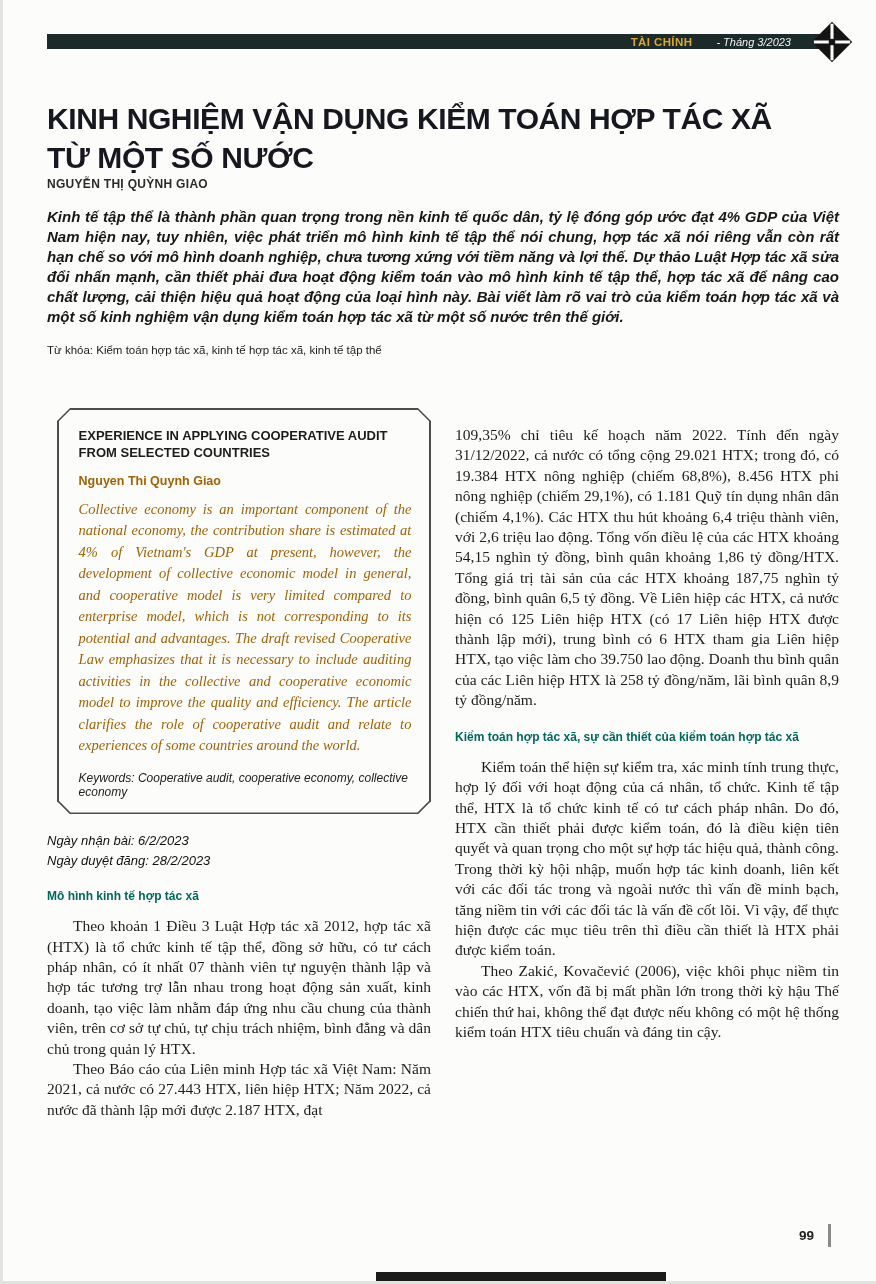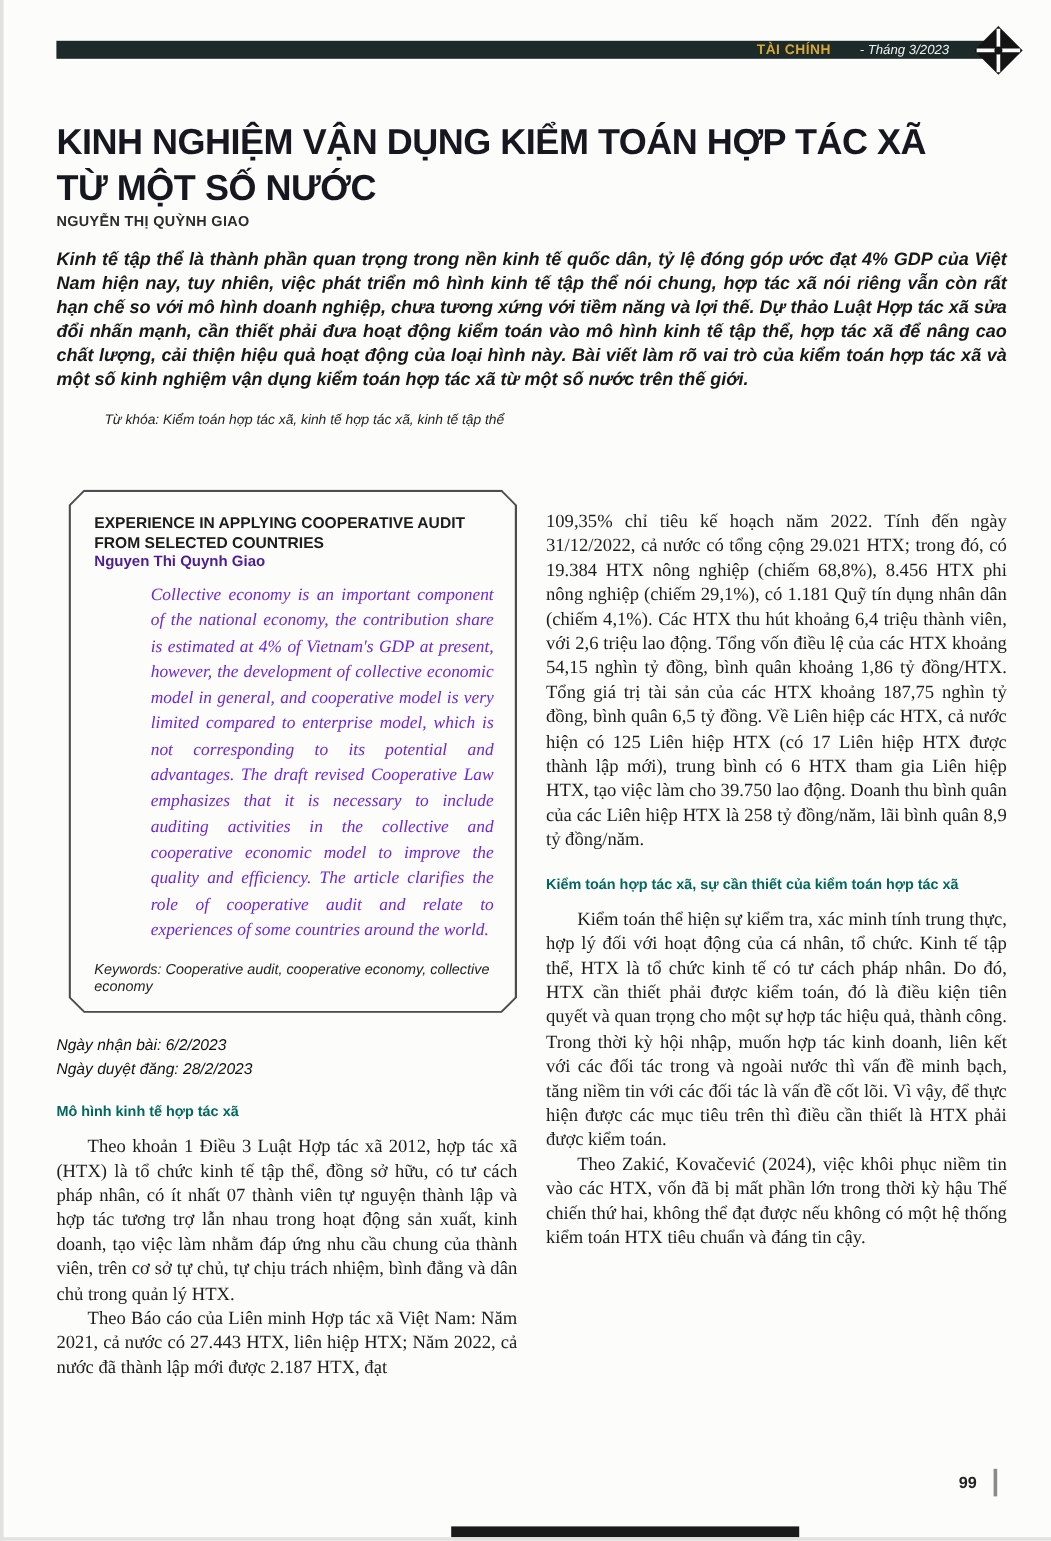--- a/index.html
+++ b/index.html
@@ -54,21 +54,21 @@
     margin-top:16px;
     font-family:"Liberation Sans", sans-serif;
     font-weight:bold; font-style:italic;
     font-size:15px; line-height:20px;
     color:#181818; text-align:justify;
   }
 
   .keywords {
     margin-top:17px;
     font-family:"Liberation Sans", sans-serif;
-    font-style:italic; font-size:11.5px; color:#222;margin-left:40px;
+    font-size:11.5px; color:#222;
   }
 
   
   .columns { display:flex; gap:24px; margin-top:52px; }
   .col { width:384px; }
 
   
   .en-box {
     background:#4d4d4d;
     clip-path:polygon(13px 0, calc(100% - 13px) 0, 100% 13px,
@@ -82,28 +82,29 @@
     clip-path:polygon(12px 0, calc(100% - 12px) 0, 100% 12px,
                       100% calc(100% - 12px), calc(100% - 12px) 100%,
                       12px 100%, 0 calc(100% - 12px), 0 12px);
     padding:17px 18px 14px 20px;
   }
   .en-title {
     font-family:"Liberation Sans", sans-serif;
     font-weight:bold; font-size:13px; line-height:17px; color:#1c1c1c;
   }
   .en-author {
-    font-family:"Liberation Sans", sans-serif;
-    font-weight:bold; font-size:12.5px; color:#4c1d95;
+    margin-top:13px;
+    font-family:"Liberation Sans", sans-serif;
+    font-weight:bold; font-size:12.5px; color:#a16207;
   }
   .en-abstract {
     margin-top:11px;
     font-family:"Liberation Serif", serif;
     font-style:italic; font-size:14.5px; line-height:21.5px;
-    color:#6d28d9; text-align:justify;margin-left:47px;
+    color:#a16207; text-align:justify;
   }
   .en-keywords {
     margin-top:14px;
     font-family:"Liberation Sans", sans-serif;
     font-style:italic; font-size:12px; color:#222;
   }
 
   .dates {
     margin-top:17px;
     font-family:"Liberation Sans", sans-serif;
@@ -195,21 +196,21 @@
         <h2 class="sec-heading">Mô hình kinh tế hợp tác xã</h2>
         <p class="para indent">Theo khoản 1 Điều 3 Luật Hợp tác xã 2012, hợp tác xã (HTX) là tổ chức kinh tế tập thể, đồng sở hữu, có tư cách pháp nhân, có ít nhất 07 thành viên tự nguyện thành lập và hợp tác tương trợ lẫn nhau trong hoạt động sản xuất, kinh doanh, tạo việc làm nhằm đáp ứng nhu cầu chung của thành viên, trên cơ sở tự chủ, tự chịu trách nhiệm, bình đẳng và dân chủ trong quản lý HTX.</p>
         <p class="para indent">Theo Báo cáo của Liên minh Hợp tác xã Việt Nam: Năm 2021, cả nước có 27.443 HTX, liên hiệp HTX; Năm 2022, cả nước đã thành lập mới được 2.187 HTX, đạt</p>
       </div>
 
       <div class="col">
         <p class="para">109,35% chỉ tiêu kế hoạch năm 2022. Tính đến ngày 31/12/2022, cả nước có tổng cộng 29.021 HTX; trong đó, có 19.384 HTX nông nghiệp (chiếm 68,8%), 8.456 HTX phi nông nghiệp (chiếm 29,1%), có 1.181 Quỹ tín dụng nhân dân (chiếm 4,1%). Các HTX thu hút khoảng 6,4 triệu thành viên, với 2,6 triệu lao động. Tổng vốn điều lệ của các HTX khoảng 54,15 nghìn tỷ đồng, bình quân khoảng 1,86 tỷ đồng/HTX. Tổng giá trị tài sản của các HTX khoảng 187,75 nghìn tỷ đồng, bình quân 6,5 tỷ đồng. Về Liên hiệp các HTX, cả nước hiện có 125 Liên hiệp HTX (có 17 Liên hiệp HTX được thành lập mới), trung bình có 6 HTX tham gia Liên hiệp HTX, tạo việc làm cho 39.750 lao động. Doanh thu bình quân của các Liên hiệp HTX là 258 tỷ đồng/năm, lãi bình quân 8,9 tỷ đồng/năm.</p>
 
         <h2 class="sec-heading">Kiểm toán hợp tác xã, sự cần thiết của kiểm toán hợp tác xã</h2>
         <p class="para indent">Kiểm toán thể hiện sự kiểm tra, xác minh tính trung thực, hợp lý đối với hoạt động của cá nhân, tổ chức. Kinh tế tập thể, HTX là tổ chức kinh tế có tư cách pháp nhân. Do đó, HTX cần thiết phải được kiểm toán, đó là điều kiện tiên quyết và quan trọng cho một sự hợp tác hiệu quả, thành công. Trong thời kỳ hội nhập, muốn hợp tác kinh doanh, liên kết với các đối tác trong và ngoài nước thì vấn đề minh bạch, tăng niềm tin với các đối tác là vấn đề cốt lõi. Vì vậy, để thực hiện được các mục tiêu trên thì điều cần thiết là HTX phải được kiểm toán.</p>
-        <p class="para indent">Theo Zakić, Kovačević (2024), việc khôi phục niềm tin vào các HTX, vốn đã bị mất phần lớn trong thời kỳ hậu Thế chiến thứ hai, không thể đạt được nếu không có một hệ thống kiểm toán HTX tiêu chuẩn và đáng tin cậy.</p>
+        <p class="para indent">Theo Zakić, Kovačević (2006), việc khôi phục niềm tin vào các HTX, vốn đã bị mất phần lớn trong thời kỳ hậu Thế chiến thứ hai, không thể đạt được nếu không có một hệ thống kiểm toán HTX tiêu chuẩn và đáng tin cậy.</p>
       </div>
 
     </div>
   </div>
 
   <div class="page-num">99</div>
   <div class="page-num-bar"></div>
   <div class="bottom-bar"></div>
 
 </div>

